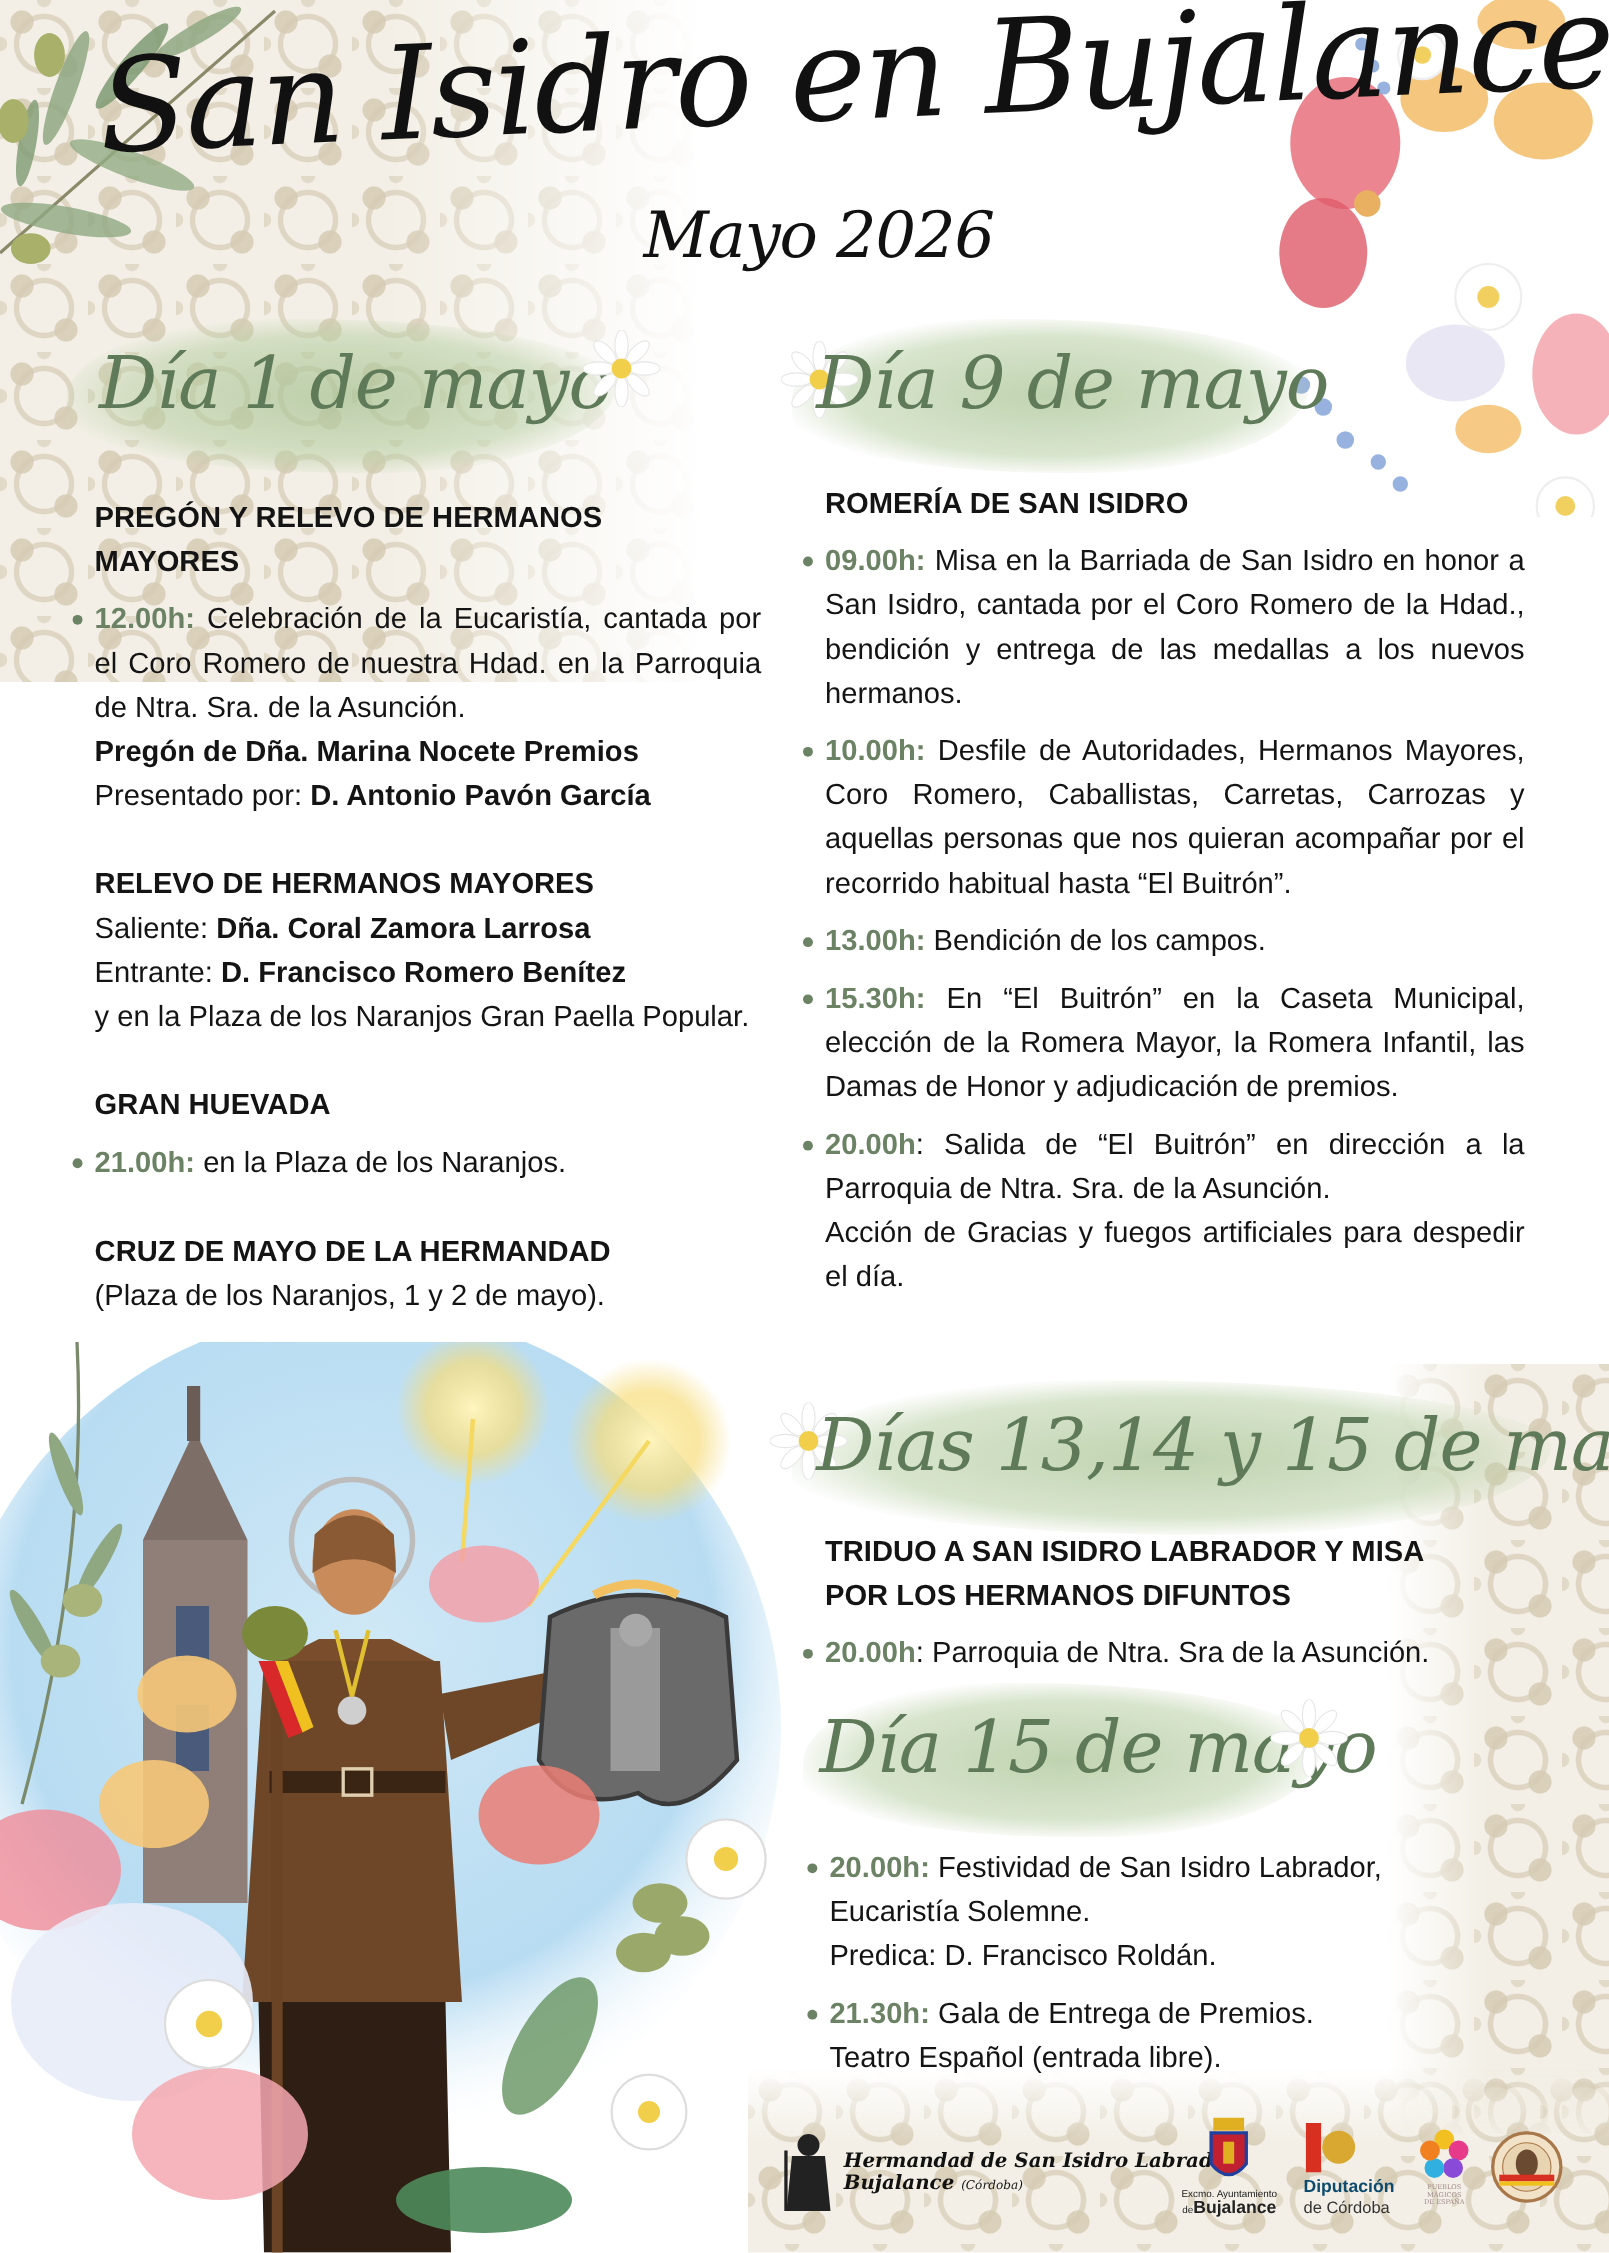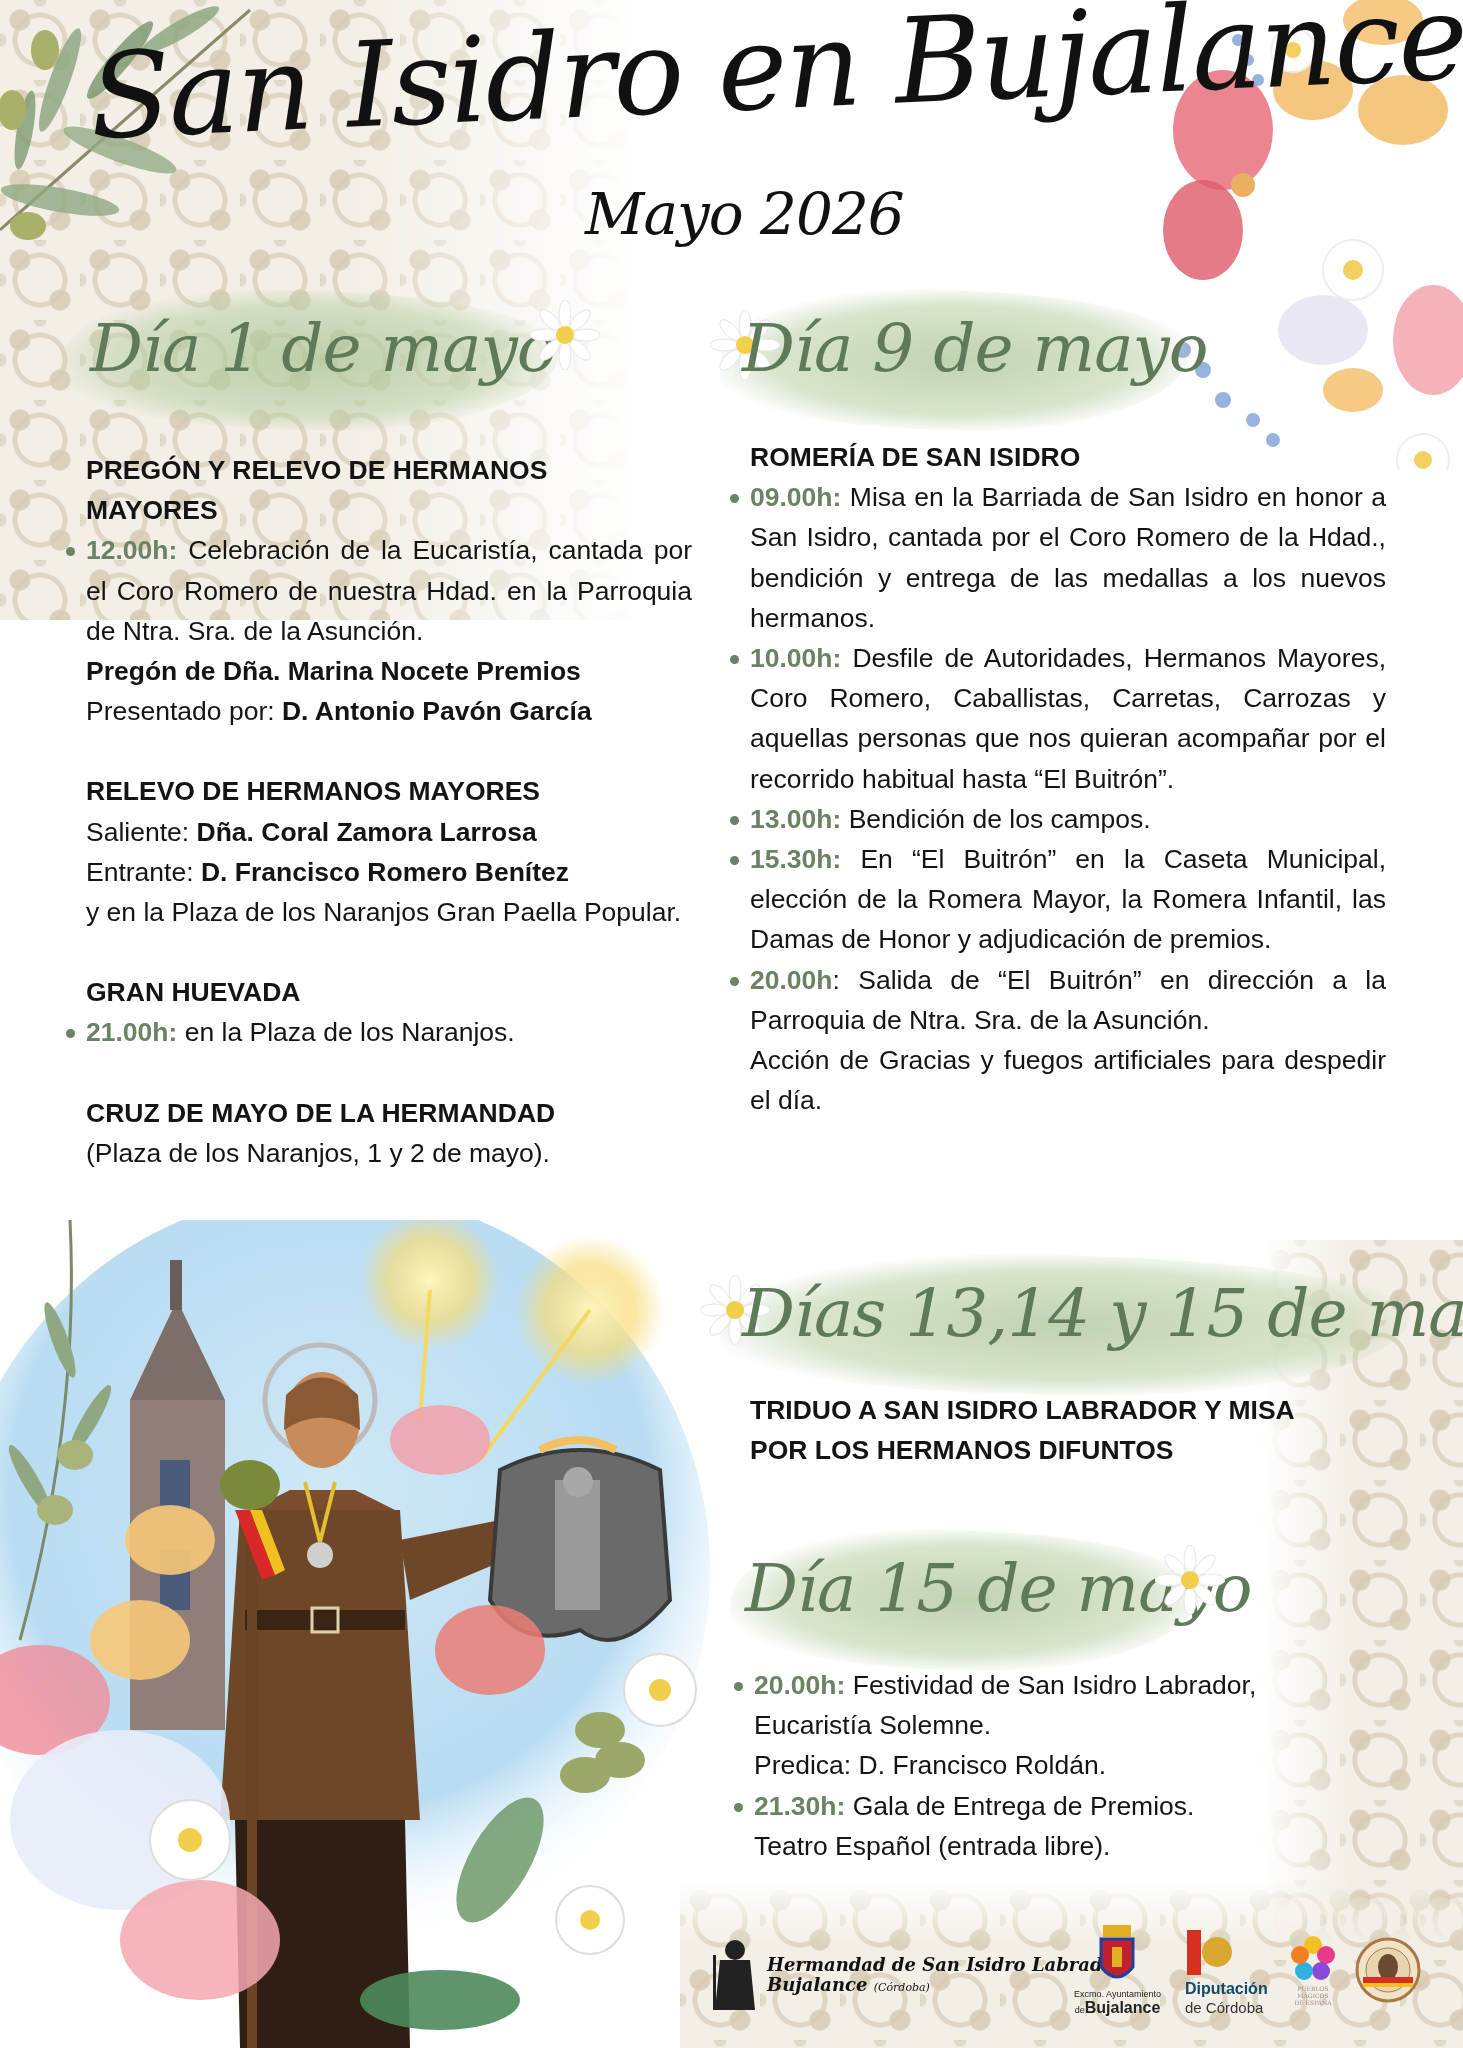--- a/index.html
+++ b/index.html
@@ -56,21 +56,21 @@
   }
   .daisy { position: absolute; width: 70px; height: 70px; }
 
   
   .col { position: absolute; font-size: 26.5px; line-height: 40.2px; }
   .col p { text-align: justify; text-align-last: left; }
   .col .hdr { font-weight: bold; text-transform: uppercase; }
   .col .b { font-weight: bold; }
   .col .gap { height: 40px; }
   .time { color: #6b8264; font-weight: bold; }
-  .bullet-line { position: relative; }
+  .bullet-line { position: relative; margin-top: 12px; }
   .bullet-line::before {
     content: ""; position: absolute; left: -20px; top: 17px;
     width: 9px; height: 9px; border-radius: 50%; background: #6b8264;
   }
   .justify-full { text-align: justify; text-align-last: justify; }
 
   
   .illustration { position: absolute; left: 0; top: 1220px; width: 720px; height: 828px; overflow: hidden; }
 
   
@@ -214,20 +214,21 @@
         <ellipse cx="20" cy="50" rx="6" ry="13" transform="rotate(45 20 50)"></ellipse>
       </g>
     <circle cx="35" cy="35" r="9" fill="#f2cf4a"></circle>
   </svg>
   <div class="day-title" style="left:22px;">Días 13,14 y 15 de mayo</div>
 </div>
 
 <div class="col" style="left:750px;top:1390px;width:650px;">
   <p class="hdr">TRIDUO A SAN ISIDRO LABRADOR Y MISA</p>
   <p class="hdr">POR LOS HERMANOS DIFUNTOS</p>
+  <p class="bullet-line"><span class="time">20.00h</span><span>: Parroquia de Ntra. Sra de la Asunción.</span></p>
 </div>
 
 <div class="day-header" style="left:730px;top:1530px;width:470px;">
   <div class="wash"></div>
   <div class="day-title" style="left:15px;">Día 15 de mayo</div>
   <svg class="daisy" viewBox="0 0 70 70" style="left:425px;top:15px;">
     <g fill="#fff" stroke="#e6e6e6">
         <ellipse cx="35" cy="14" rx="6" ry="14"></ellipse>
         <ellipse cx="35" cy="56" rx="6" ry="14"></ellipse>
         <ellipse cx="14" cy="35" rx="14" ry="6"></ellipse>

